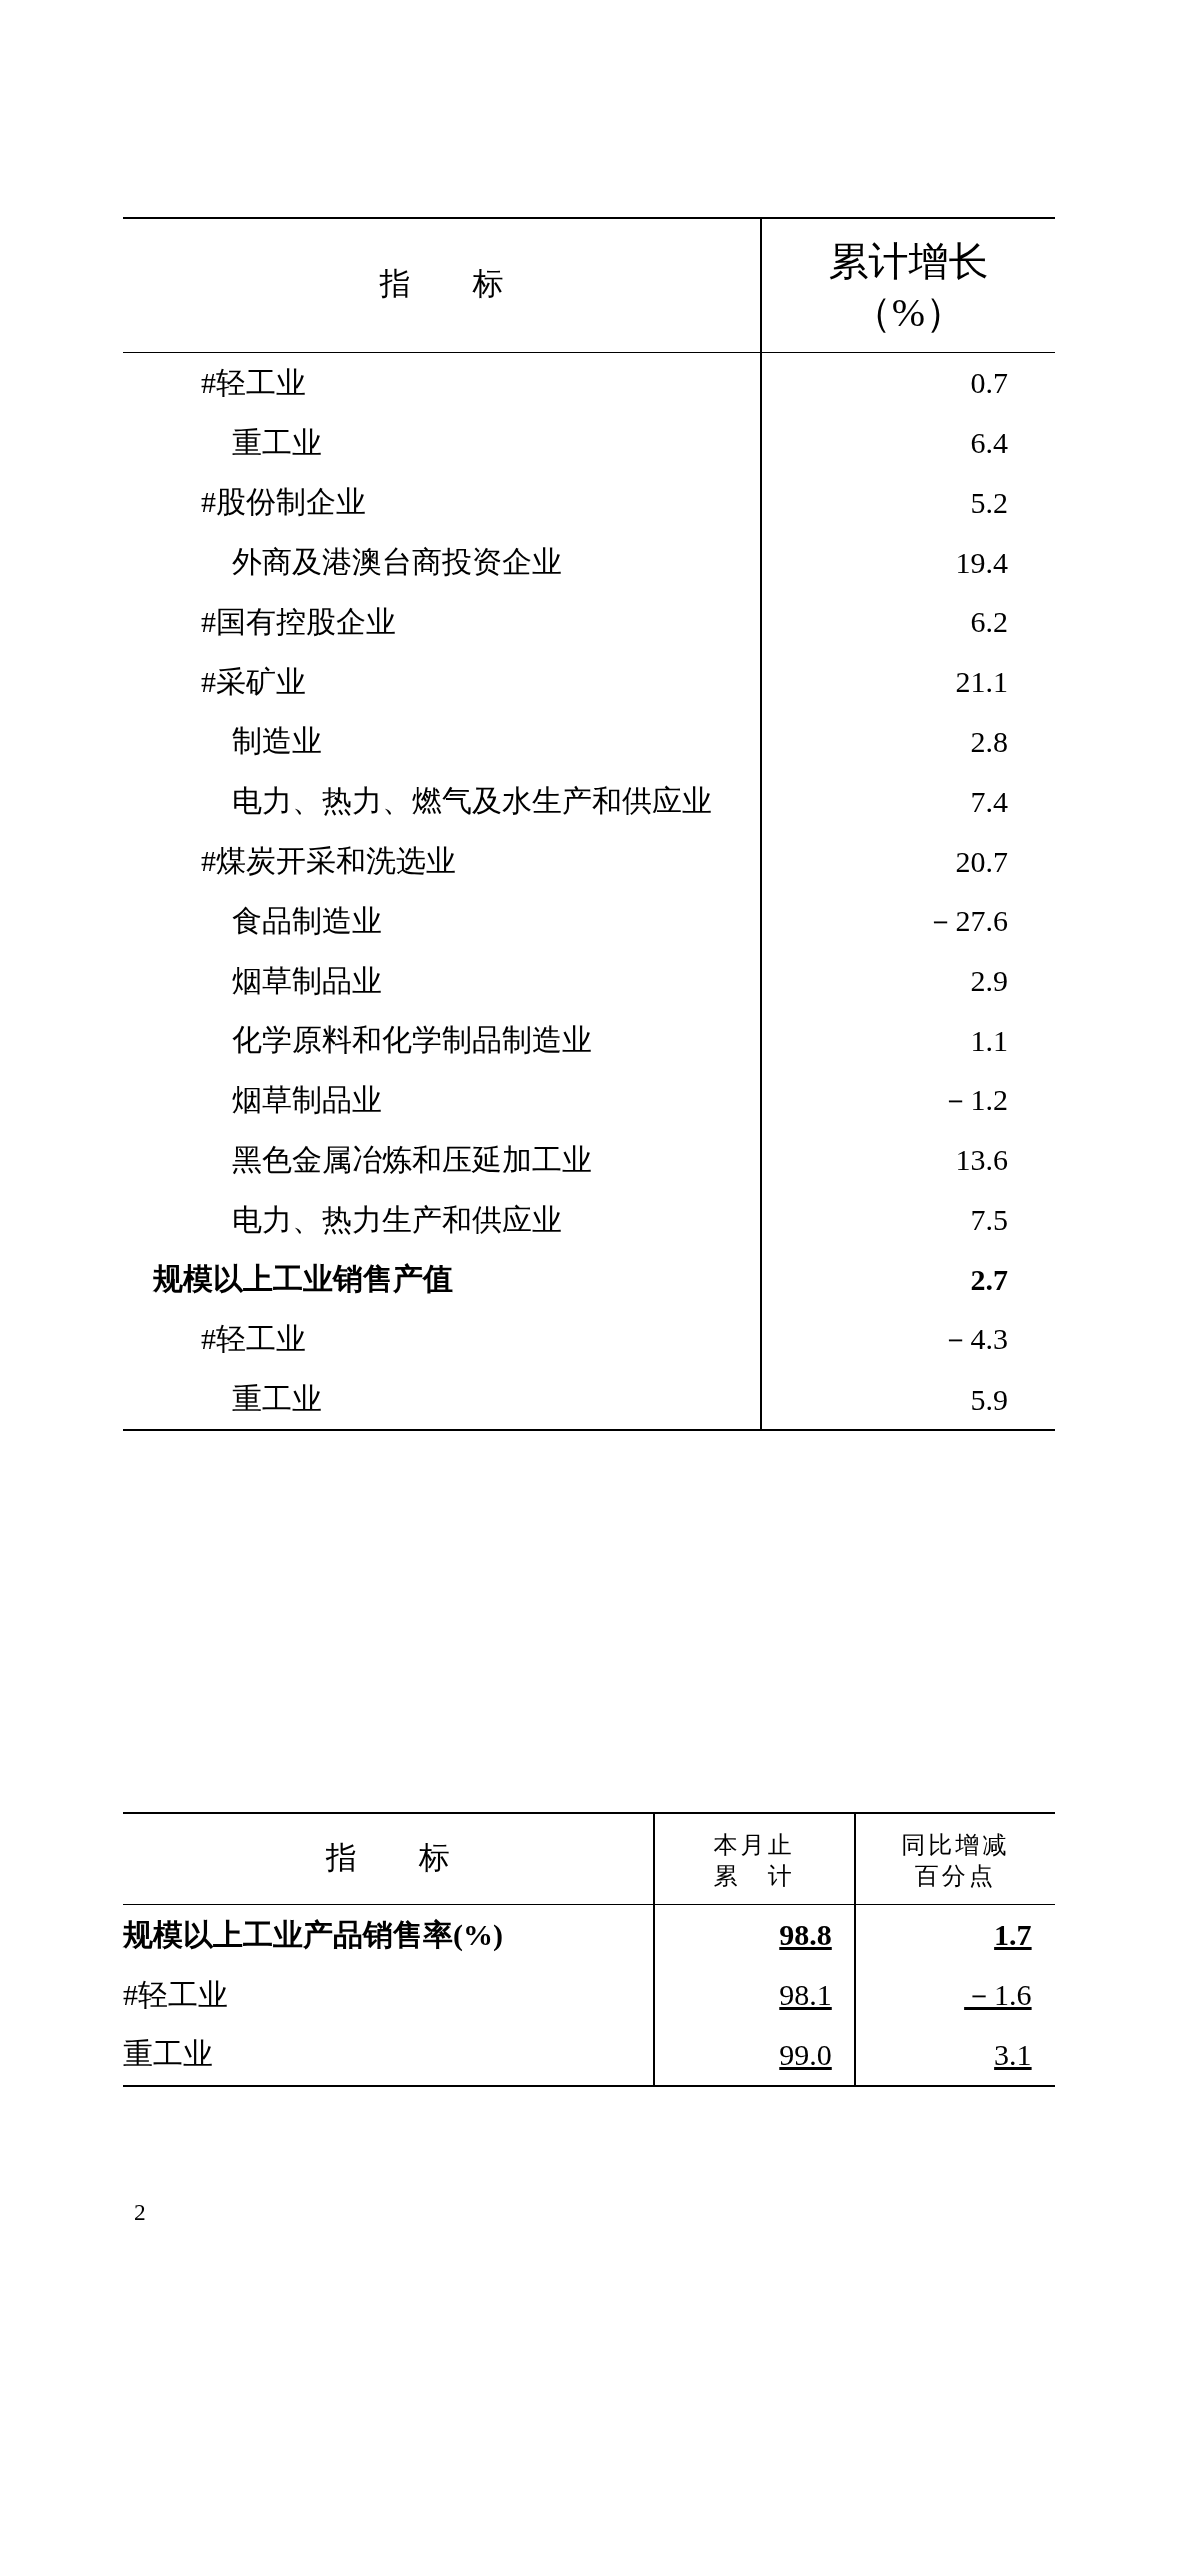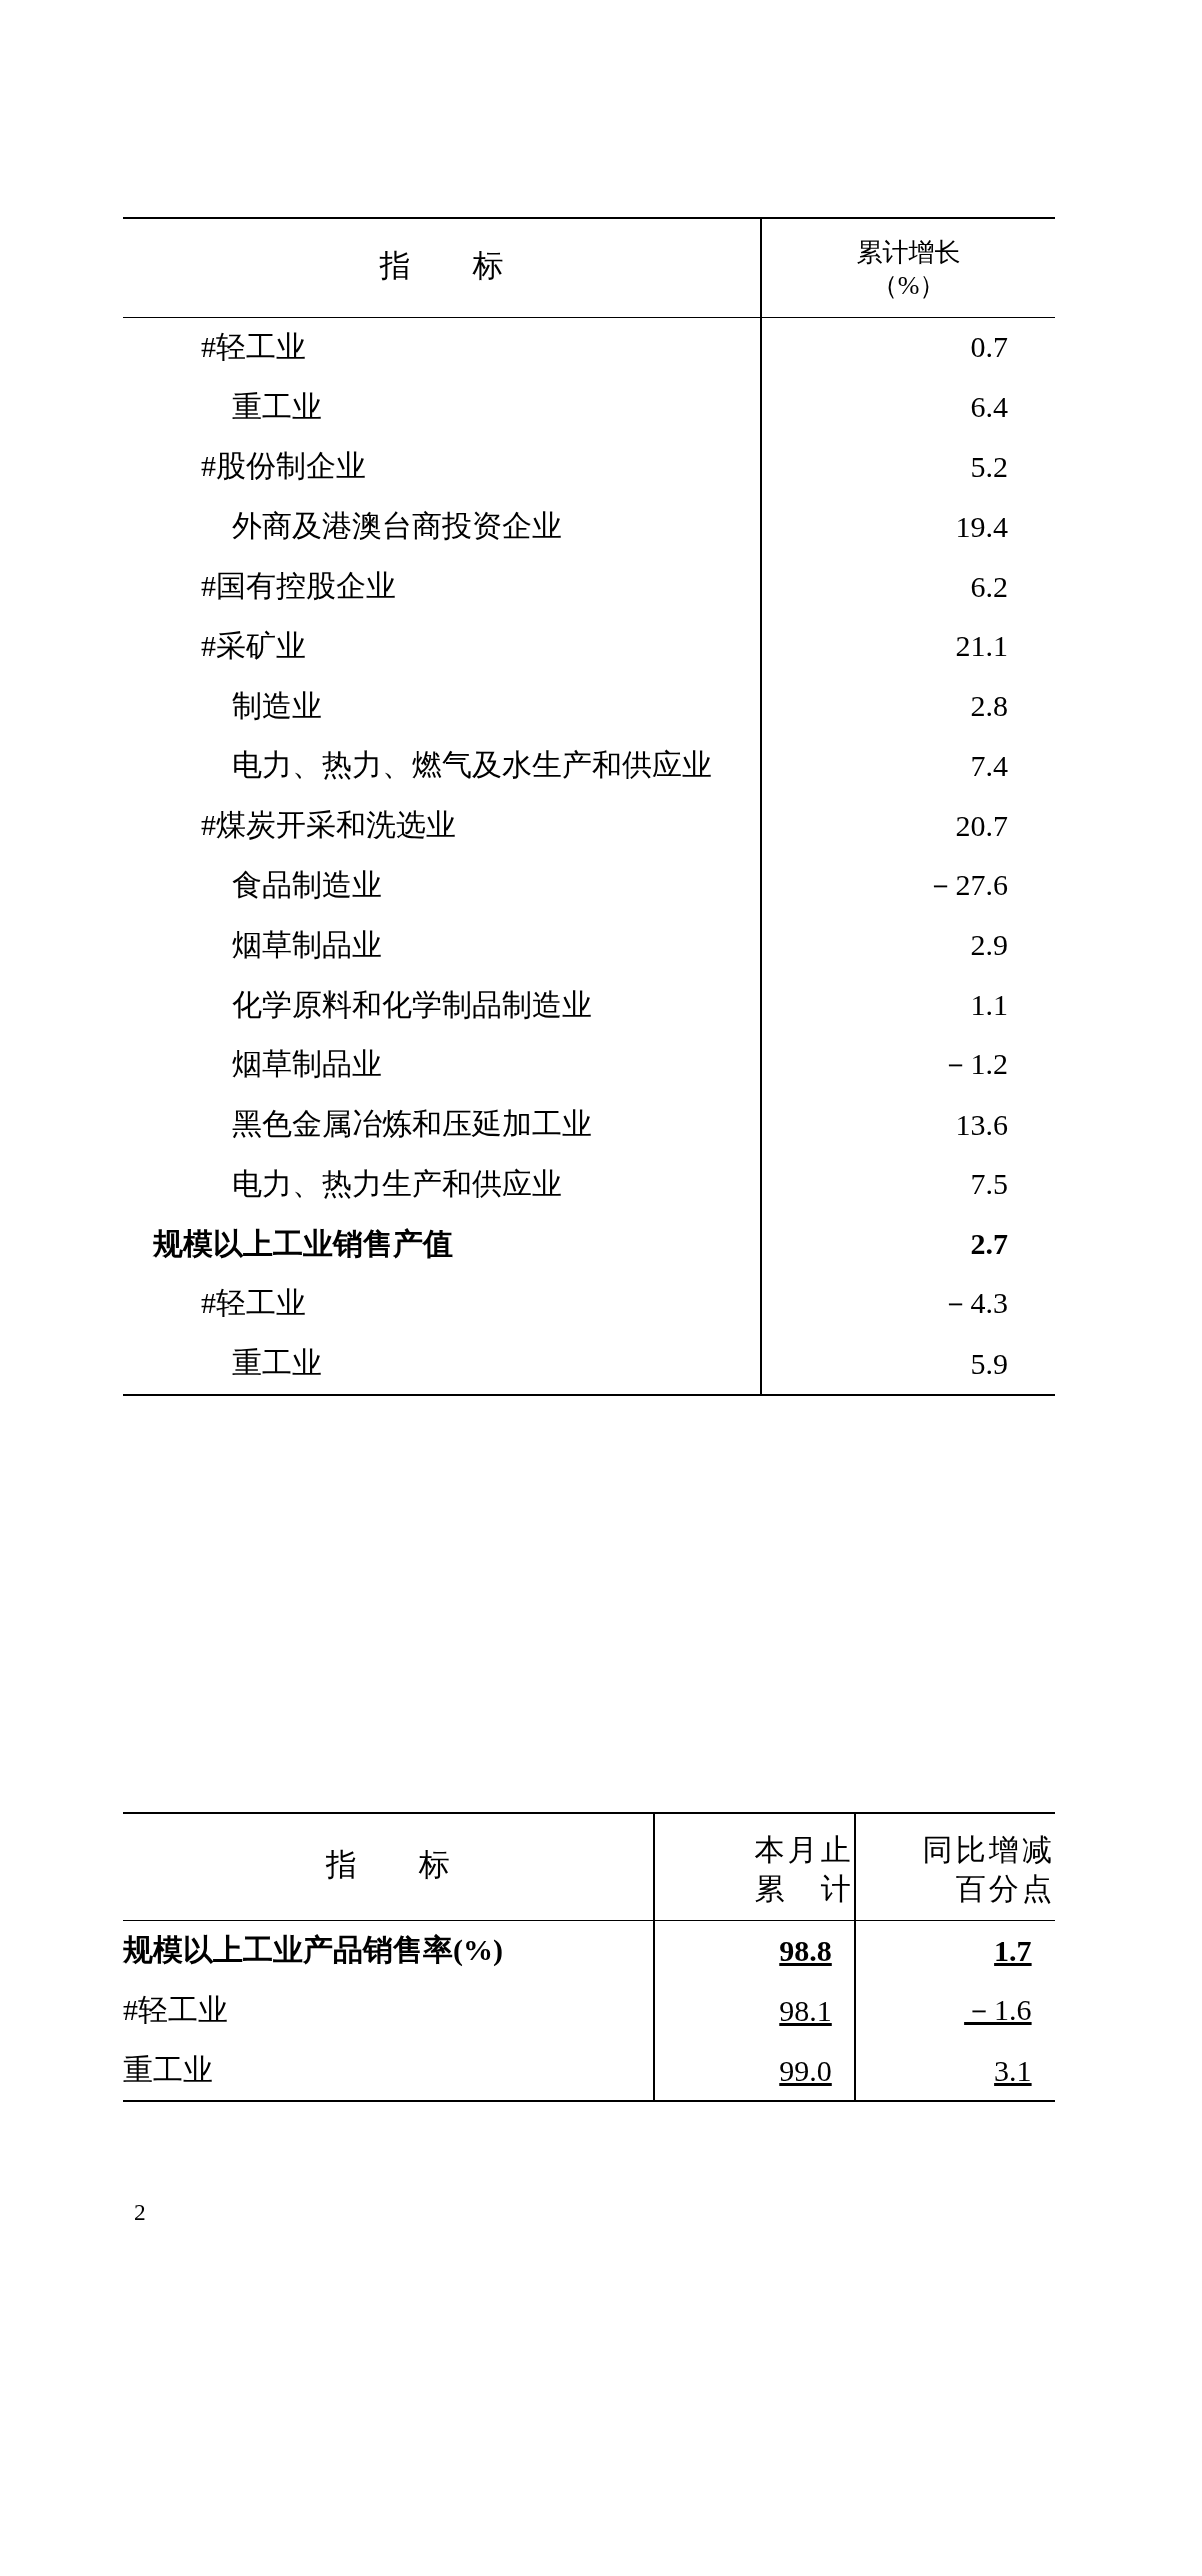--- a/index.html
+++ b/index.html
@@ -46,21 +46,21 @@
   .hdr-label {
     text-align: center;
     font-size: 31px;
     letter-spacing: 15.6px;
     text-indent: 15.6px;
     padding: 20px 0 23.4px 0 !important;
     border-right: 2.3px solid #000;
   }
   .hdr-val {
     text-align: center;
-    font-size: 26px;
+    font-size: 40px;
     line-height: 1.28;
     padding: 17px 0 14px 0 !important;
   }
   .hdr-val .l2 { display: block; }
 
   .r-label {
     padding: 9.4px 0 9.4px 0 !important;
     border-right: 2.3px solid #000;
     white-space: nowrap;
   }
@@ -98,22 +98,22 @@
   }
   .t2-hdr-label {
     text-align: center;
     font-size: 31px;
     letter-spacing: 15.6px;
     text-indent: 15.6px;
     padding: 20px 0 23.4px 0 !important;
     border-right: 2.3px solid #000;
   }
   .t2-hdr-cell {
-    text-align: right;
-    font-size: 30px;
+    text-align: center;
+    font-size: 24px;
     line-height: 1.3;
     padding: 15.6px 0 12.5px 0 !important;
     margin-left: 42px;
   }
   .t2-hdr-cell.sep { border-right: 2.3px solid #000; }
   .t2-hdr-cell .l1 { display: block; letter-spacing: 3.1px; }
   .t2-hdr-cell .l2 { display: block; letter-spacing: 3.1px; }
 
   .t2-label {
     padding: 9.4px 0 9.4px 0 !important;

